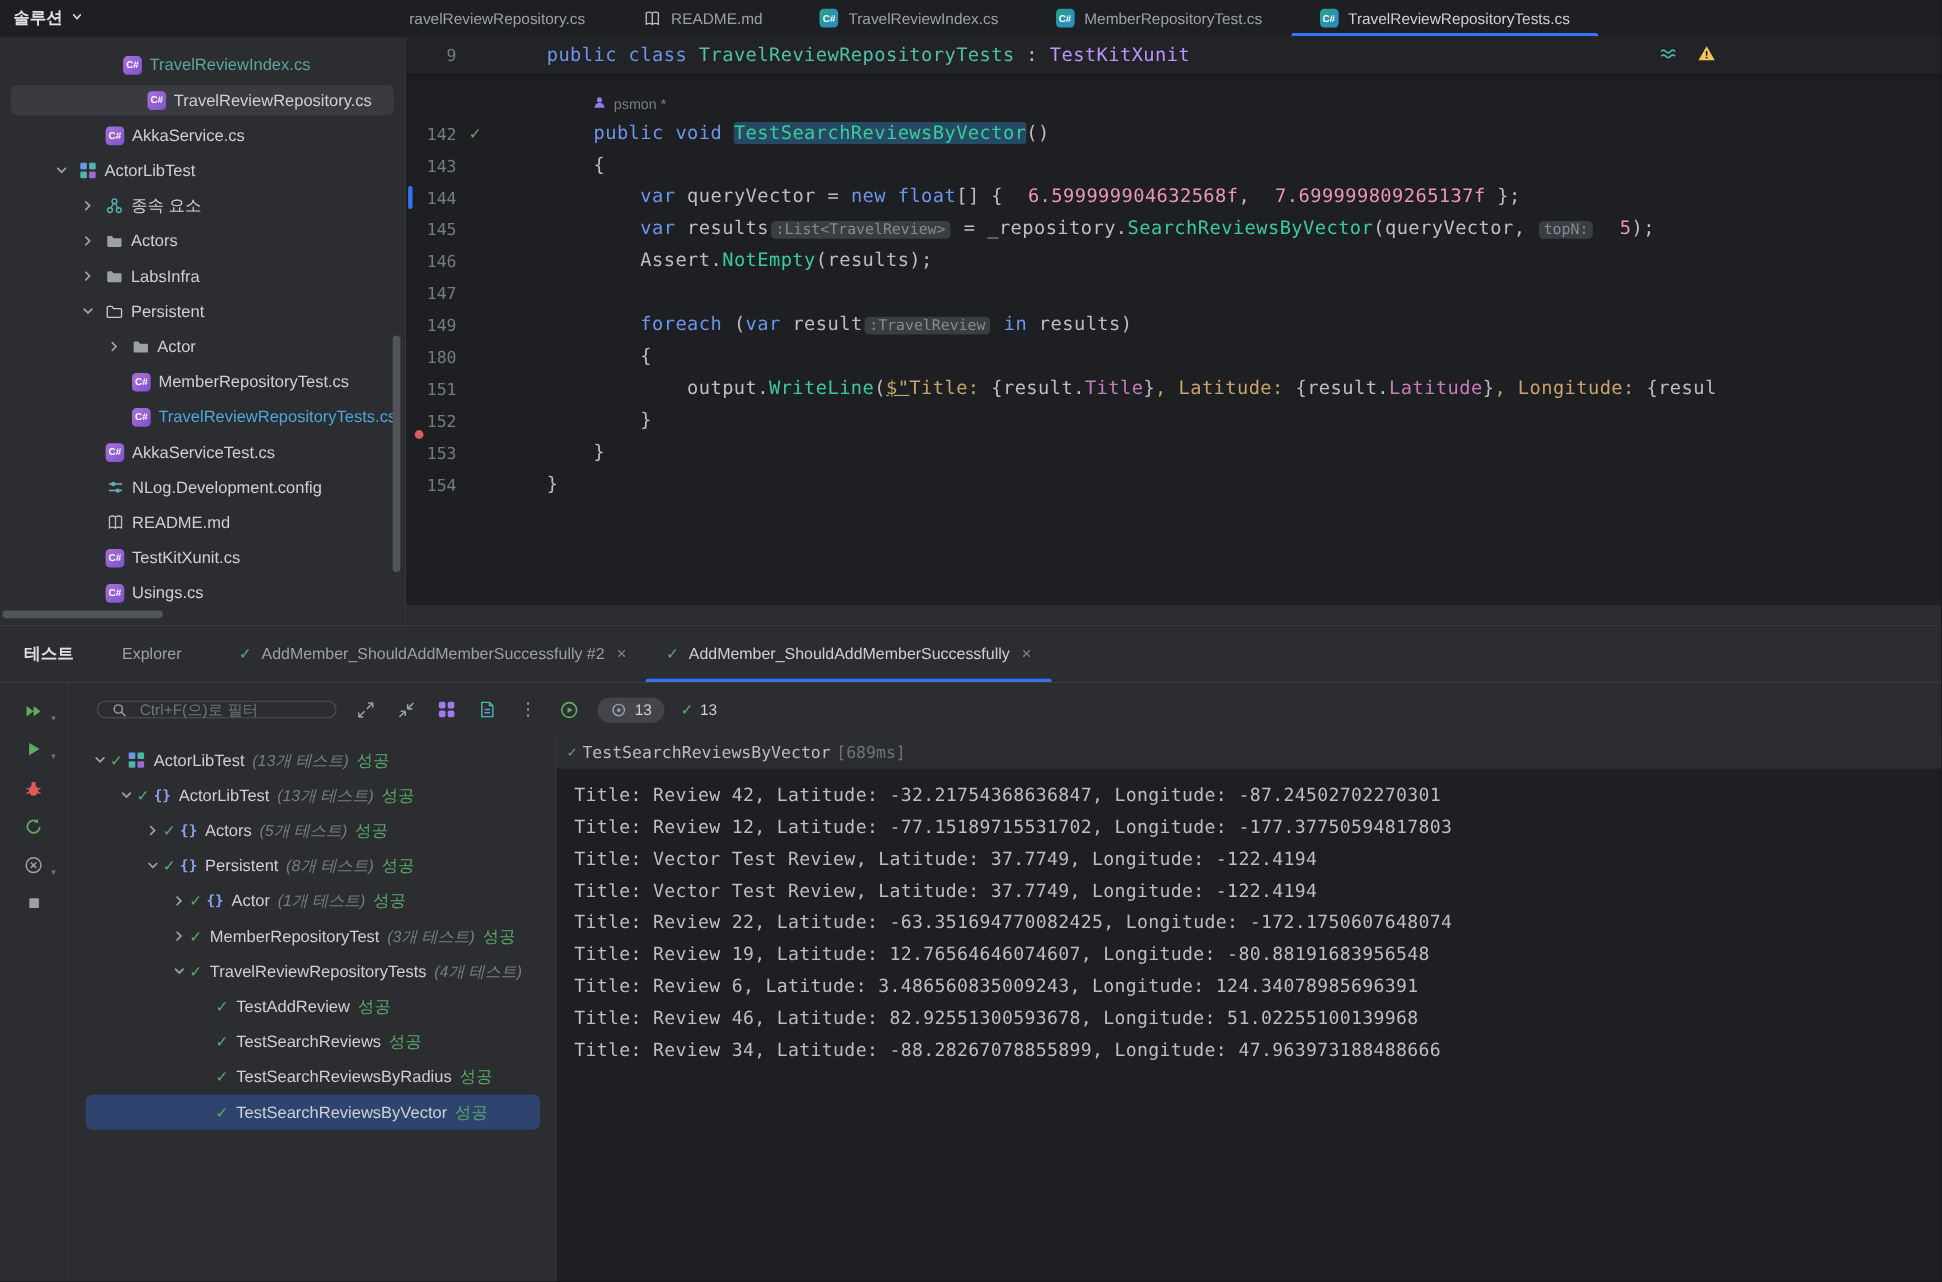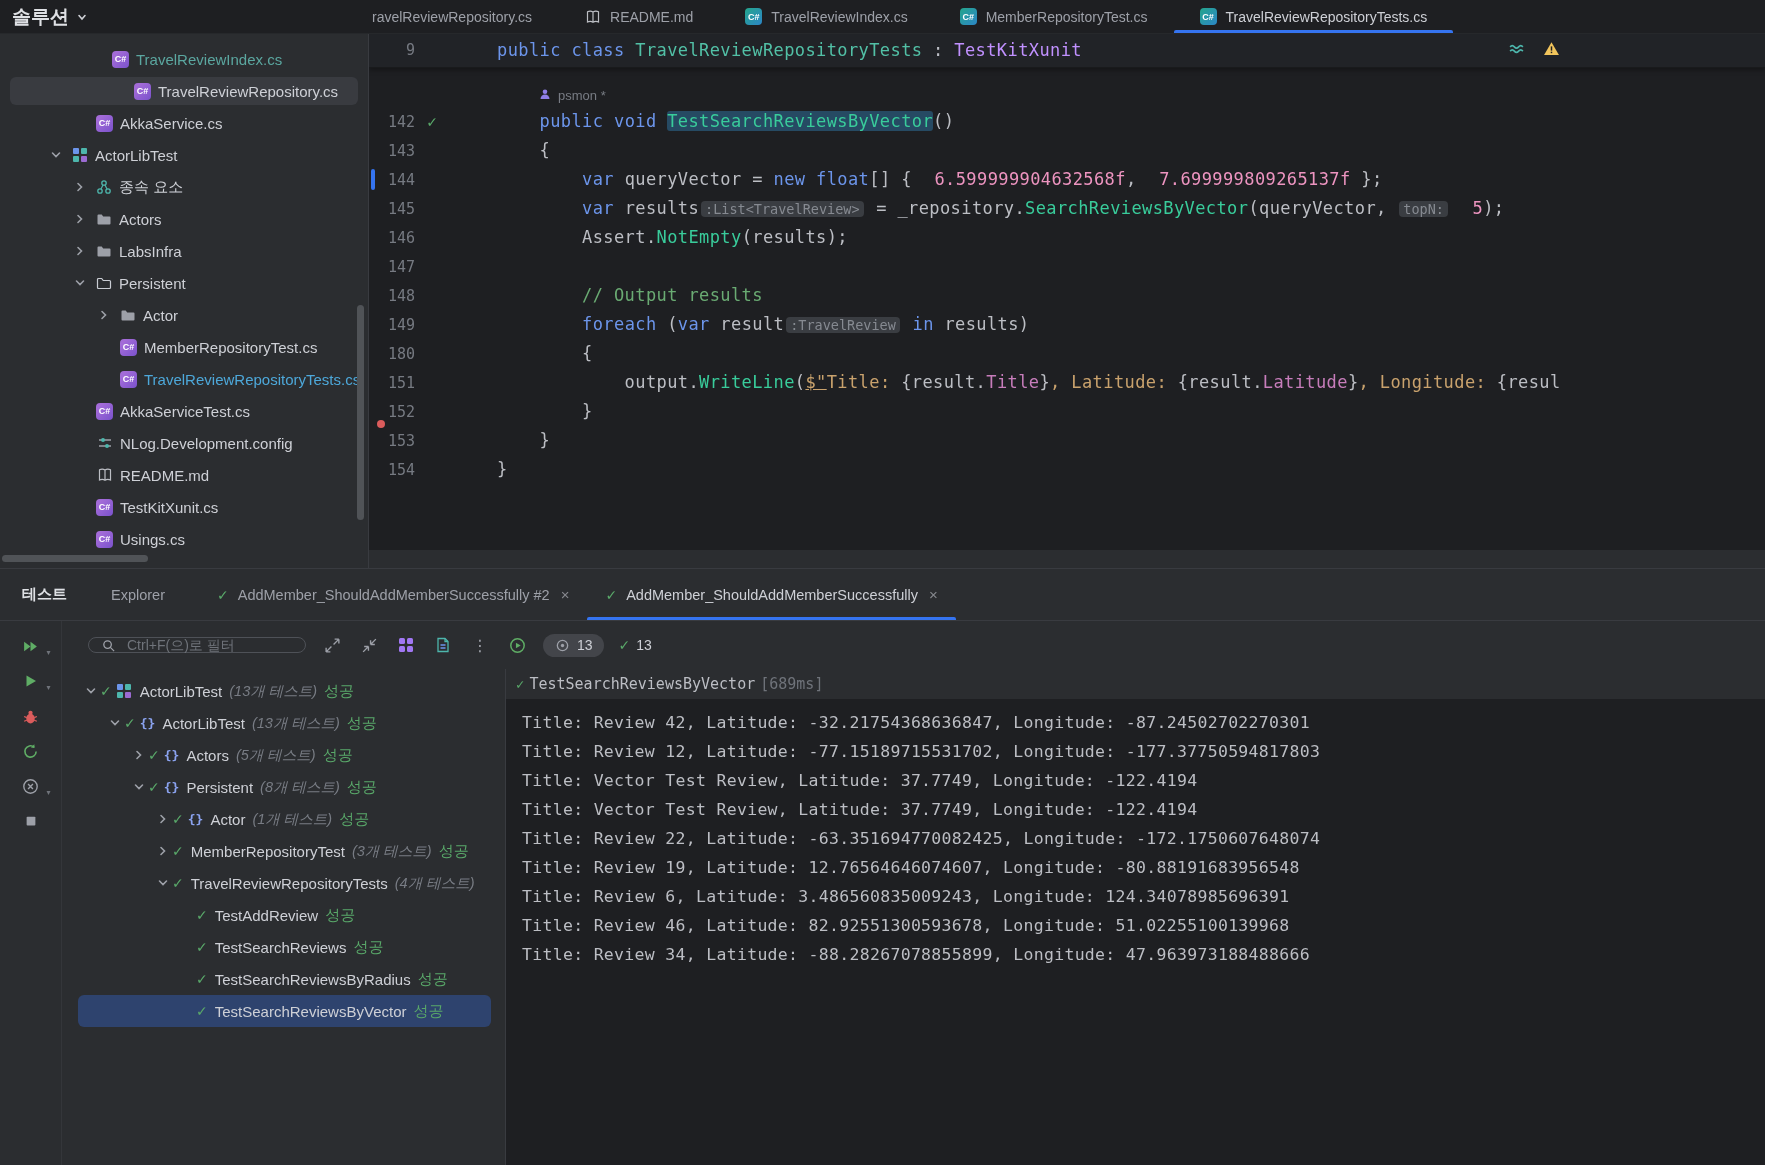--- a/index.html
+++ b/index.html
@@ -2,21 +2,21 @@
 <html><head>
 <meta charset="utf-8">
 <style>
   html,body{margin:0;padding:0;background:#141517;}
   .window{position:relative;width:1765px;height:1165px;background:#1E1F22;overflow:hidden;
           color:#BCBEC4;font-family:"Liberation Sans","DejaVu Sans",sans-serif;}
   
   .topbar{position:absolute;left:0;top:0;width:100%;height:33px;background:#1E1F22;
           border-bottom:1px solid #26282B;display:flex;z-index:5;}
   .sol-head{width:368px;flex:none;display:flex;align-items:center;gap:7px;padding-left:12px;
-            color:#DFE1E5;font-weight:bold;font-size:19px;box-sizing:border-box;}
+            color:#DFE1E5;font-weight:bold;font-size:15px;box-sizing:border-box;}
   .etabs{flex:1;display:flex;align-items:stretch;overflow:hidden;}
   .etab{display:flex;align-items:center;gap:9px;padding:0 26px;font-size:14px;color:#9DA0A8;
         position:relative;white-space:nowrap;}
   .etab.first{padding-left:4px;}
   .etab.active{color:#CED0D6;}
   .etab.active::after{content:"";position:absolute;left:0;right:0;bottom:0;height:3px;
         background:#3574F0;border-radius:2px 2px 0 0;}
   
   .explorer{position:absolute;left:0;top:33px;width:368px;height:535px;background:#2B2D30;
             overflow:hidden;padding-top:10px;box-sizing:border-box;}
@@ -389,25 +389,20 @@
           <span class="lnum">146</span>
           <span class="gut"></span>
           <span class="ctext"><span class="sg-pln">        Assert.</span><span class="sg-mtd">NotEmpty</span><span class="sg-pln">(results);</span></span>
         </div>
         <div class="cline">
           <span class="lnum">147</span>
           <span class="gut"></span>
           <span class="ctext"></span>
         </div>
         <div class="cline">
-          <span class="lnum">148</span>
-          <span class="gut"></span>
-          <span class="ctext"><span class="sg-cmt">        // Output results</span></span>
-        </div>
-        <div class="cline">
           <span class="lnum">149</span>
           <span class="gut"></span>
           <span class="ctext"><span class="sg-pln">        </span><span class="sg-kw">foreach</span><span class="sg-pln"> (</span><span class="sg-kw">var</span><span class="sg-pln"> result</span><span class="sg-inlay">:TravelReview</span><span class="sg-pln"> </span><span class="sg-kw">in</span><span class="sg-pln"> results)</span></span>
         </div>
         <div class="cline">
           <span class="lnum">180</span>
           <span class="gut"></span>
           <span class="ctext"><span class="sg-pln">        {</span></span>
         </div>
         <div class="cline">

